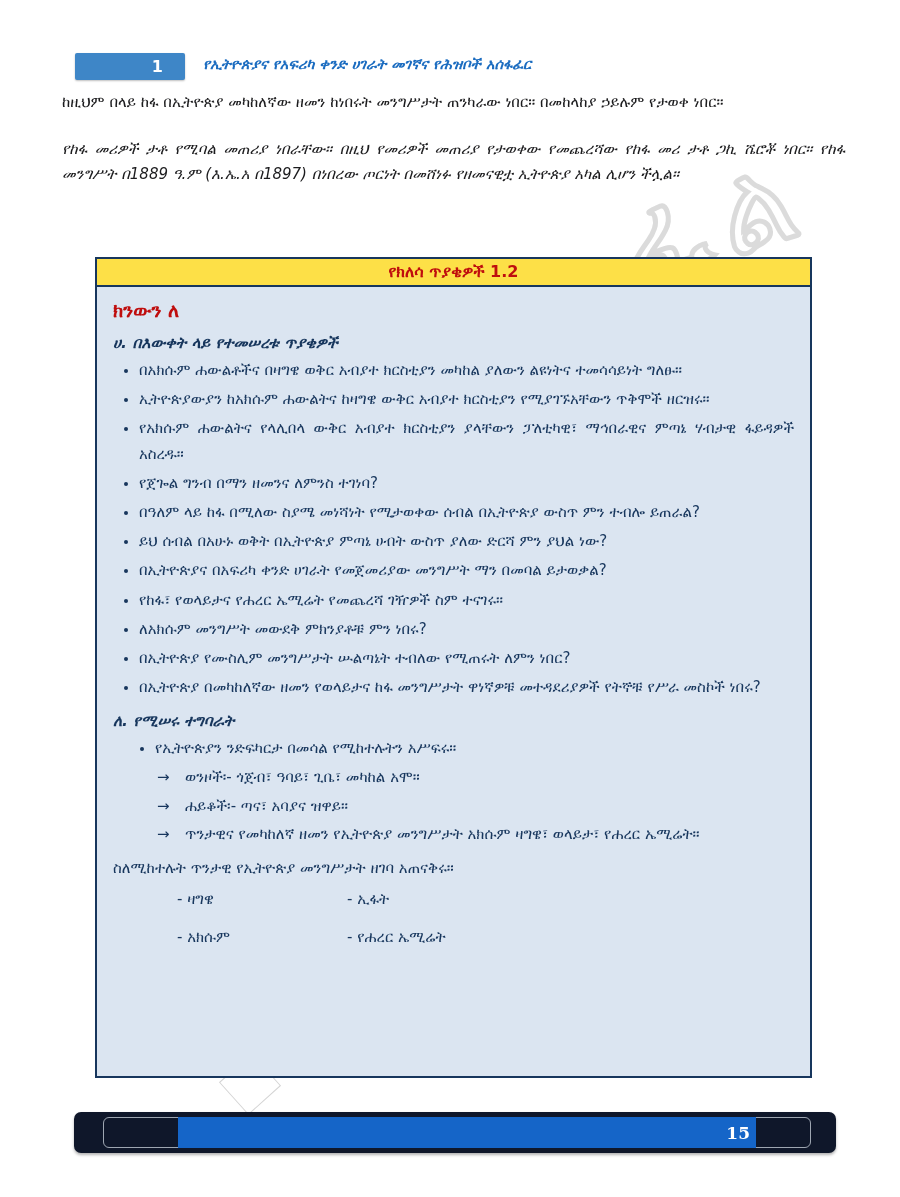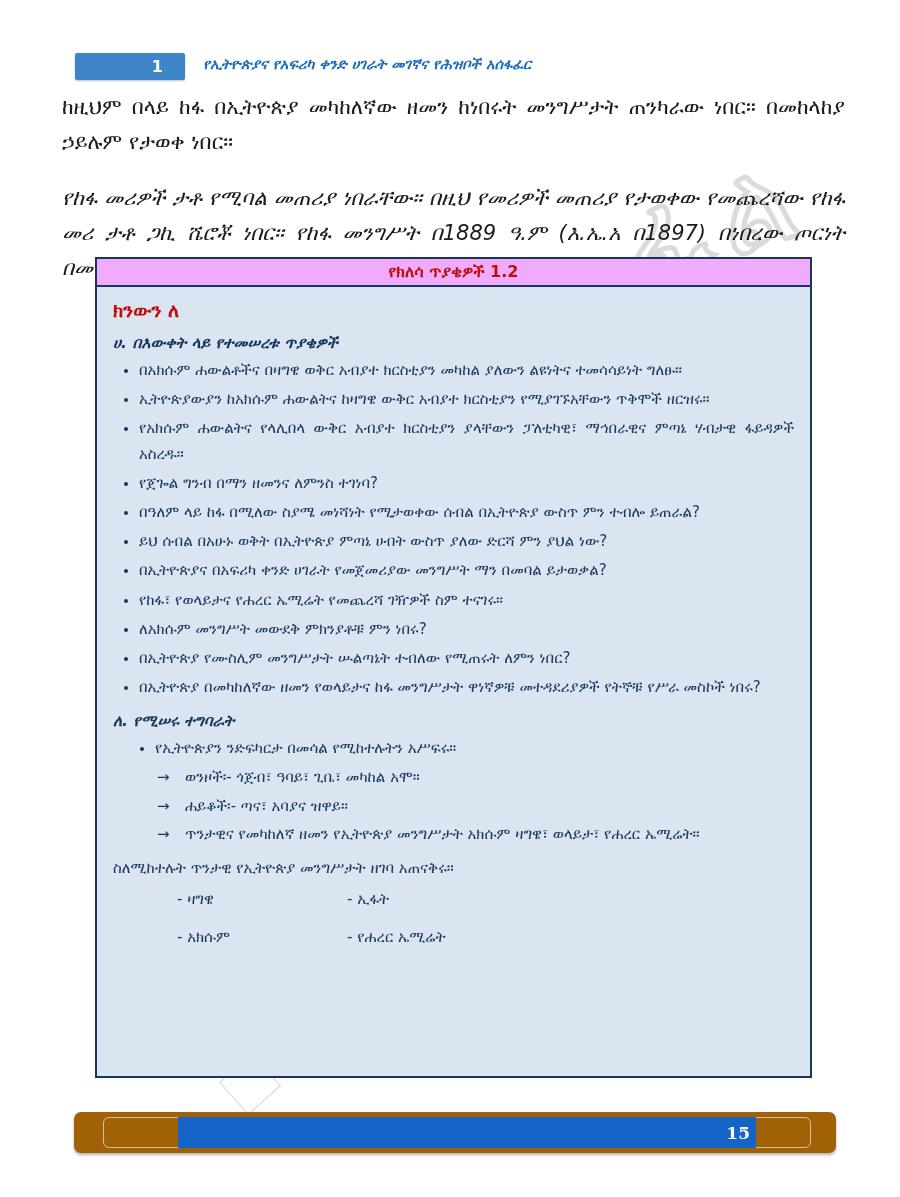--- a/index.html
+++ b/index.html
@@ -17,40 +17,40 @@
     padding-right:22px;line-height:27px;box-sizing:border-box;
     box-shadow:0 1px 2px rgba(0,0,0,.25);
   }
   .chapter-title{
     position:absolute;left:128px;top:3px;width:640px;
     color:#1b6cc0;font-weight:bold;font-style:italic;font-size:14.5px;
     white-space:nowrap;
   }
   
   .intro{position:absolute;left:62px;top:90px;width:783px;color:#1c1c1e;}
-  .intro p{margin:0 0 22px 0;font-size:21px;line-height:1.65;text-align:justify;}
+  .intro p{margin:0 0 22px 0;font-size:15px;line-height:1.65;text-align:justify;}
   .intro p.italic{font-style:italic;}
   
   .watermark{
     position:absolute;pointer-events:none;color:transparent;
     -webkit-text-stroke:1.3px #cfcfcf;font-weight:bold;user-select:none;
   }
   .wm-top{left:615px;top:150px;font-size:120px;transform:rotate(-18deg);letter-spacing:14px;opacity:.75;}
   .wm-bottom{
     left:228px;top:1062px;width:42px;height:42px;border:1.5px solid #c9c9c9;
     transform:rotate(48deg);opacity:.8;
   }
   
   .review-box{
     position:absolute;left:95px;top:257px;width:717px;height:821px;
     background:#dbe5f1;border:2px solid #17365d;box-sizing:border-box;
     color:#17365d;overflow:hidden;
   }
   .review-box-header{
-    height:26px;border-bottom:2px solid #17365d;background:#f0abfc;
+    height:26px;border-bottom:2px solid #17365d;background:#fde047;
     text-align:center;color:#bf0e0e;font-weight:bold;font-size:16px;line-height:26px;
   }
   .review-box-body{padding:8px 16px 0 16px;}
   .activity-label{color:#bf0e0e;font-weight:bold;font-size:19px;margin:4px 0 2px 0;}
   .section-heading{
     color:#17365d;font-weight:bold;font-style:italic;font-size:15.5px;margin:12px 0 6px 0;
   }
   ul.q-list{margin:6px 0 0 0;padding-left:26px;}
   ul.q-list li{
     font-size:15px;line-height:1.68;margin-bottom:4px;text-align:justify;
@@ -64,21 +64,21 @@
   .arrow-glyph{flex:0 0 28px;}
   .arrow-text{flex:1;}
   .report-intro{font-size:15px;line-height:1.7;margin:8px 0 6px 0;}
   .report-grid{margin-left:64px;margin-top:4px;}
   .report-row{display:flex;font-size:15px;line-height:1.6;margin-bottom:14px;}
   .report-cell-left{width:170px;}
   .report-cell-right{width:260px;}
   
   .footer-bar{
     position:absolute;left:74px;top:1112px;width:762px;height:41px;
-    background:#a16207;border-radius:7px;box-shadow:0 2px 3px rgba(0,0,0,.3);
+    background:#0f172a;border-radius:7px;box-shadow:0 2px 3px rgba(0,0,0,.3);
   }
   .footer-inner-outline{
     position:absolute;left:29px;top:5px;right:25px;bottom:5px;
     border:1px solid rgba(235,243,250,.65);border-radius:6px;
   }
   .footer-dark-bar{
     position:absolute;left:104px;top:5px;width:578px;height:31px;
     background:#1565c8;display:flex;align-items:center;justify-content:flex-end;
   }
   .footer-page-num{

